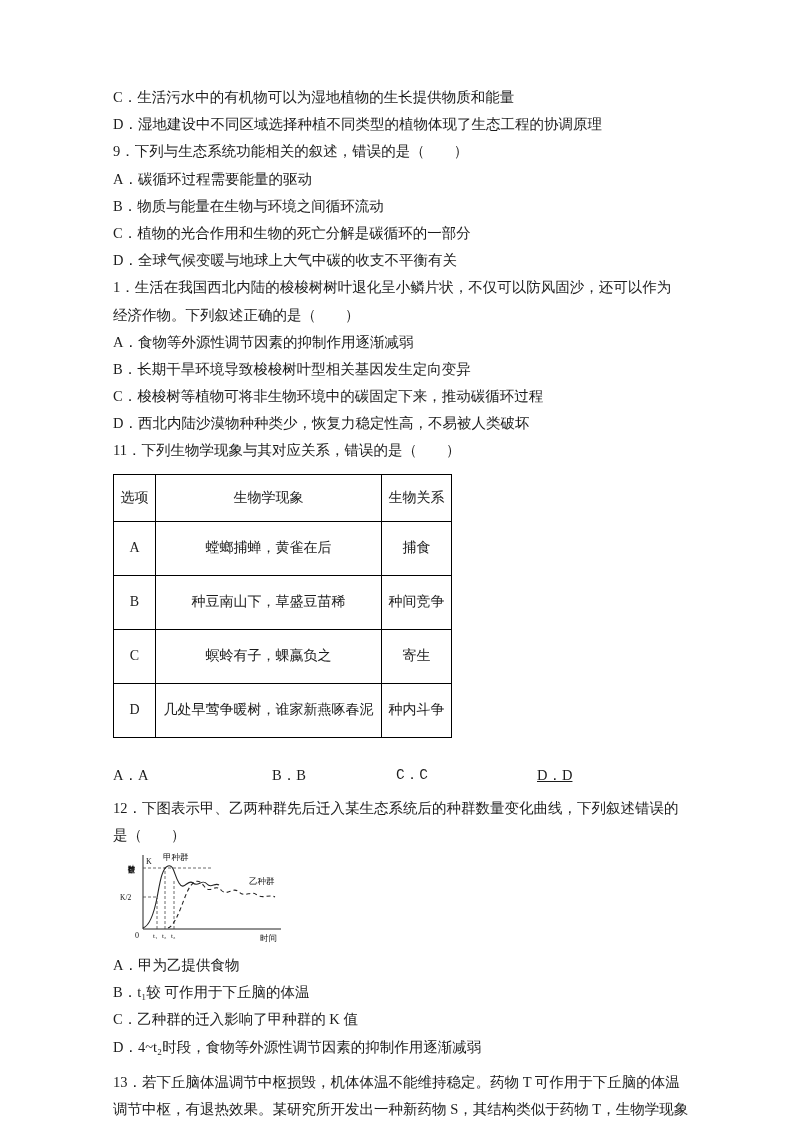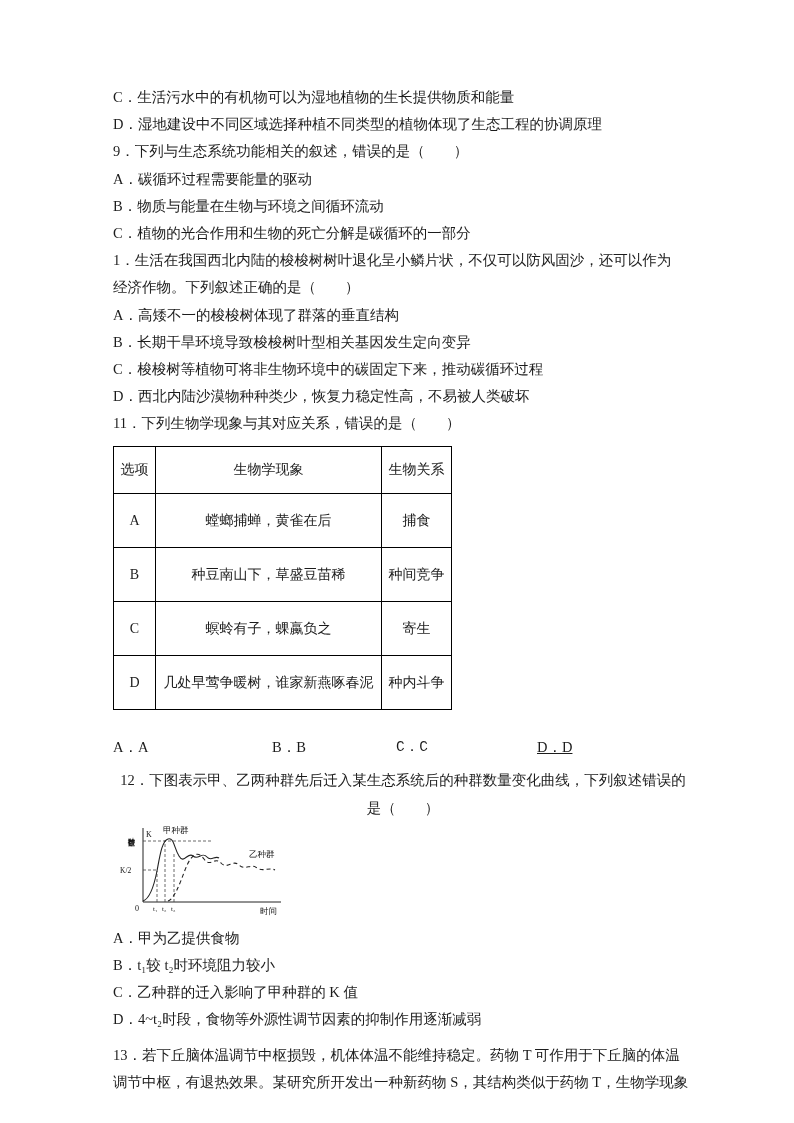--- a/index.html
+++ b/index.html
@@ -48,21 +48,21 @@
     position: relative;
     height: 27px;
     line-height: 27px;
     margin-top: 24px;
   }
   .answer-row span { position: absolute; top: 0; }
   .ans-a { left: 0; }
   .ans-b { left: 159px; }
   .ans-c { left: 283px; font-family: Liberation Mono, monospace; }
   .ans-d { left: 424px; text-decoration: underline; }
-  .stem-block { margin-top: 6px; text-align: center; }
+  .stem-block { margin-top: 6px; }
   .figure {
     position: relative;
     width: 180px; height: 95px;
     margin: 2px 0 0 0;
   }
   .figure svg { position: absolute; left: 0; top: 0; }
   .y-axis-label {
     position: absolute;
     left: 13px; top: 7px;
     writing-mode: vertical-lr;
@@ -79,23 +79,24 @@
 
 <div class="page">
   <div class="content">
 
     <div class="line">C．生活污水中的有机物可以为湿地植物的生长提供物质和能量</div>
     <div class="line">D．湿地建设中不同区域选择种植不同类型的植物体现了生态工程的协调原理</div>
     <div class="line">9．下列与生态系统功能相关的叙述，错误的是（　　）</div>
     <div class="line">A．碳循环过程需要能量的驱动</div>
     <div class="line">B．物质与能量在生物与环境之间循环流动</div>
     <div class="line">C．植物的光合作用和生物的死亡分解是碳循环的一部分</div>
+    <div class="line">D．全球气候变暖与地球上大气中碳的收支不平衡有关</div>
     <div class="line">1．生活在我国西北内陆的梭梭树树叶退化呈小鳞片状，不仅可以防风固沙，还可以作为</div>
     <div class="line">经济作物。下列叙述正确的是（　　）</div>
-    <div class="line">A．高矮不一的梭梭树体现了群落的垂直结构</div>
+    <div class="line">A．食物等外源性调节因素的抑制作用逐渐减弱</div>
     <div class="line">B．长期干旱环境导致梭梭树叶型相关基因发生定向变异</div>
     <div class="line">C．梭梭树等植物可将非生物环境中的碳固定下来，推动碳循环过程</div>
     <div class="line">D．西北内陆沙漠物种种类少，恢复力稳定性高，不易被人类破坏</div>
     <div class="line">11．下列生物学现象与其对应关系，错误的是（　　）</div>
 
     <table class="bio-table">
       <colgroup>
         <col class="col-opt">
           <col class="col-phen">
           <col class="col-rel">
@@ -168,21 +169,21 @@
         <text x="22" y="87" font-size="8" fill="#111">0</text>
         <text x="40" y="87" font-size="7" fill="#111">t₁</text>
         <text x="49" y="87" font-size="7" fill="#111">t₂</text>
         <text x="58" y="87" font-size="7" fill="#111">t₃</text>
         <text x="147" y="90" font-size="8.5" fill="#111">时间</text>
       </svg>
     </div>
 
     <div class="options-block">
       <div class="line">A．甲为乙提供食物</div>
-      <div class="line">B．t₁较 t₂时环境阻力较小</div>
+      <div class="line">B．t₁较 可作用于下丘脑的体温</div>
       <div class="line">C．乙种群的迁入影响了甲种群的 K 值</div>
       <div class="line">D．4~t₂时段，食物等外源性调节因素的抑制作用逐渐减弱</div>
     </div>
 
     <div class="q13-block">
       <div class="line">13．若下丘脑体温调节中枢损毁，机体体温不能维持稳定。药物 T 可作用于下丘脑的体温</div>
       <div class="line">调节中枢，有退热效果。某研究所开发出一种新药物 S，其结构类似于药物 T，生物学现象</div>
     </div>
 
   </div>

